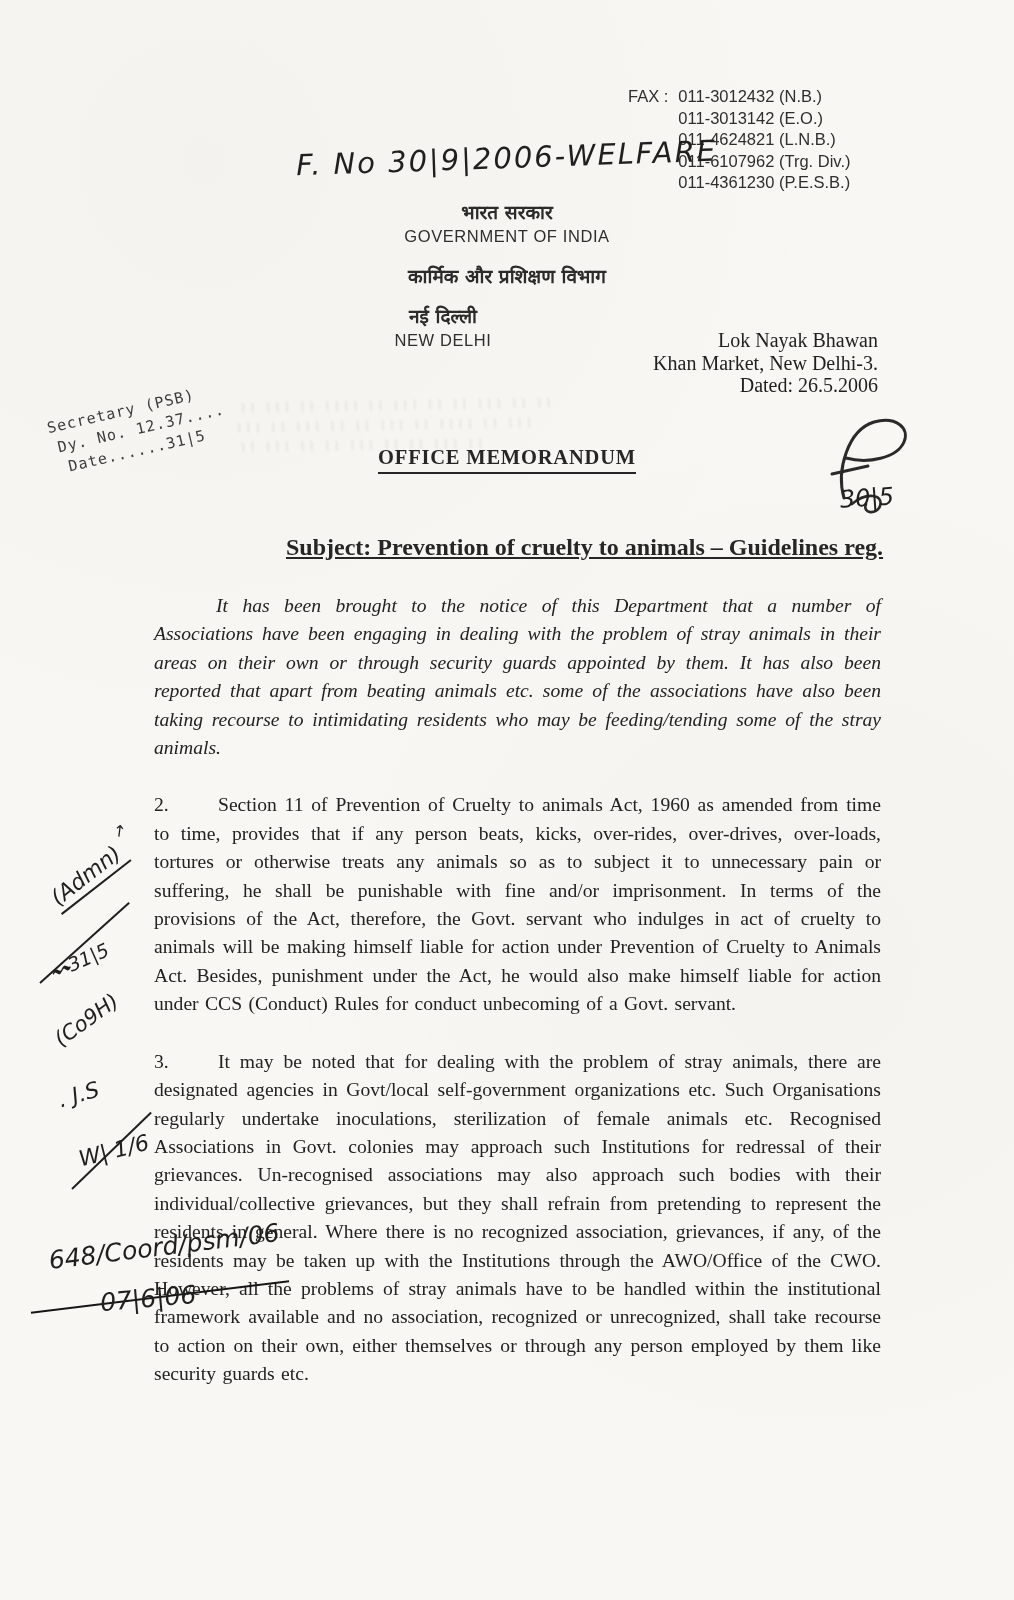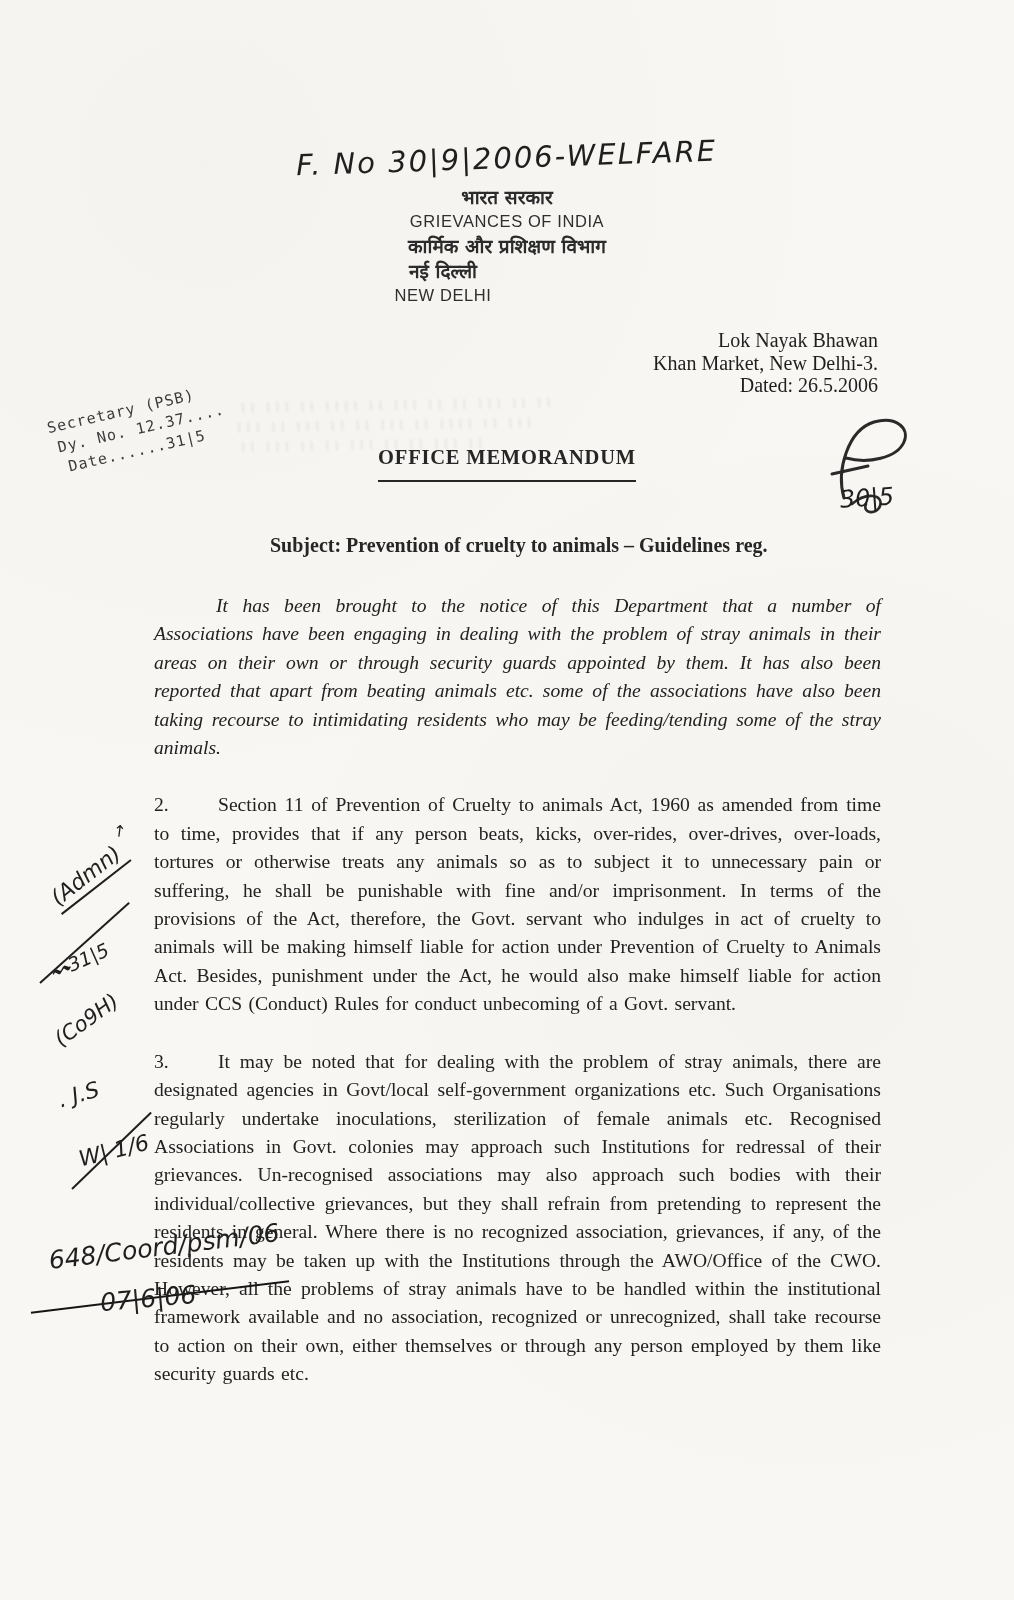--- a/index.html
+++ b/index.html
@@ -22,45 +22,45 @@
   
   .fax-block{position:absolute;top:86px;left:628px;font-size:16.5px;line-height:21.5px;color:#2e2e2e;display:flex;}
   .fax-label{margin-right:10px;white-space:nowrap;}
   .fax-lines div{white-space:nowrap;}
 
   
   .file-no{position:absolute;top:141px;left:296px;font-size:29px;transform:rotate(-2deg);letter-spacing:2px;white-space:nowrap;}
 
   
   .letterhead{position:absolute;top:184px;left:0;width:100%;text-align:center;}
-  .lh-hindi{font-size:19px;font-weight:bold;font-family:"DejaVu Sans","Liberation Sans",sans-serif;line-height:24px;margin-top:1px;color:#2b2b2b;}
+  .lh-hindi{font-size:19px;font-weight:bold;font-family:"DejaVu Sans","Liberation Sans",sans-serif;line-height:24px;margin-top:16px;color:#2b2b2b;}
   .lh-eng{font-size:16.5px;line-height:24px;letter-spacing:0.6px;color:#2e2e2e;}
   .lh-city{transform:translateX(-64px);}
 
   
   .addr-block{position:absolute;top:329px;right:136px;text-align:right;font-size:20px;line-height:22.5px;color:#1f1f1f;margin-left:28px;}
 
   
   .stamp{position:absolute;top:398px;left:50px;transform:rotate(-13deg);font-size:15px;line-height:21px;color:#3b3b3b;letter-spacing:1px;white-space:nowrap;}
   .stamp .s2{margin-left:6px;}
   .stamp .s3{margin-left:12px;}
 
   
   .ghost{position:absolute;opacity:0.14;filter:blur(1.2px);color:#55504a;font-size:13px;transform:rotate(-1deg);white-space:nowrap;letter-spacing:3px;}
 
   
   .memo-title{position:absolute;top:446px;left:0;width:100%;text-align:center;font-size:20.5px;font-weight:bold;letter-spacing:0.8px;}
-  .memo-title span{border-bottom:2.5px solid #262626;padding-bottom:12px;font-family:Liberation Serif, serif;}
+  .memo-title span{border-bottom:2.5px solid #262626;padding-bottom:4px;font-family:Liberation Serif, serif;}
 
   
   .sig{position:absolute;top:412px;left:822px;}
   .sig .sig-num{position:absolute;top:72px;left:18px;font-size:24px;transform:rotate(-4deg);}
 
   
-  .subject{position:absolute;top:534px;left:270px;font-size:20px;font-weight:bold;white-space:nowrap;}
+  .subject{position:absolute;top:534px;left:286px;font-size:24px;font-weight:bold;white-space:nowrap;text-decoration:underline;}
 
   
   .body-text{position:absolute;top:592px;left:154px;width:727px;font-size:19.6px;line-height:28.4px;text-align:justify;color:#222;word-spacing:1.5px;}
   .para{margin:0 0 29px 0;}
   .para .pnum{display:inline-block;width:64px;}
   .para.first{text-indent:62px;font-style:italic;}
 
   
   .m-ann{position:absolute;white-space:nowrap;}
   .ann-admn{top:862px;left:44px;font-size:22px;transform:rotate(-38deg);border-bottom:2px solid #1f1f1f;padding:0 4px 2px 2px;}
@@ -75,26 +75,36 @@
   
   .diary{position:absolute;top:1232px;left:48px;font-size:25px;transform:rotate(-7deg);white-space:nowrap;}
   .diary-rule{position:absolute;top:1296px;left:30px;width:260px;height:0;border-top:2.5px solid #161616;transform:rotate(-7deg);}
   .diary-date{position:absolute;top:1284px;left:100px;font-size:25px;transform:rotate(-5deg);white-space:nowrap;}
 </style>
 </head>
 <body>
 
 <div class="page">
 
+  <div class="fax-block sans">
+    <div class="fax-label">FAX :</div>
+    <div class="fax-lines">
+      <div>011-3012432 (N.B.)</div>
+      <div>011-3013142 (E.O.)</div>
+      <div>011-4624821 (L.N.B.)</div>
+      <div>011-6107962 (Trg. Div.)</div>
+      <div>011-4361230 (P.E.S.B.)</div>
+    </div>
+  </div>
 
   <div class="file-no hand">F. No 30|9|2006-WELFARE</div>
 
   <div class="letterhead">
     <div class="lh-hindi">भारत सरकार</div>
-    <div class="lh-eng sans">GRIEVANCES OF INDIA</div>
+    <div class="lh-eng sans">GOVERNMENT OF INDIA</div>
     <div class="lh-hindi">कार्मिक और प्रशिक्षण विभाग</div>
     <div class="lh-hindi lh-city">नई दिल्ली</div>
     <div class="lh-eng sans lh-city">NEW DELHI</div>
   </div>
 
   <div class="addr-block">
     <div>Lok Nayak Bhawan</div>
     <div>Khan Market, New Delhi-3.</div>
     <div>Dated: 26.5.2006</div>
   </div>

